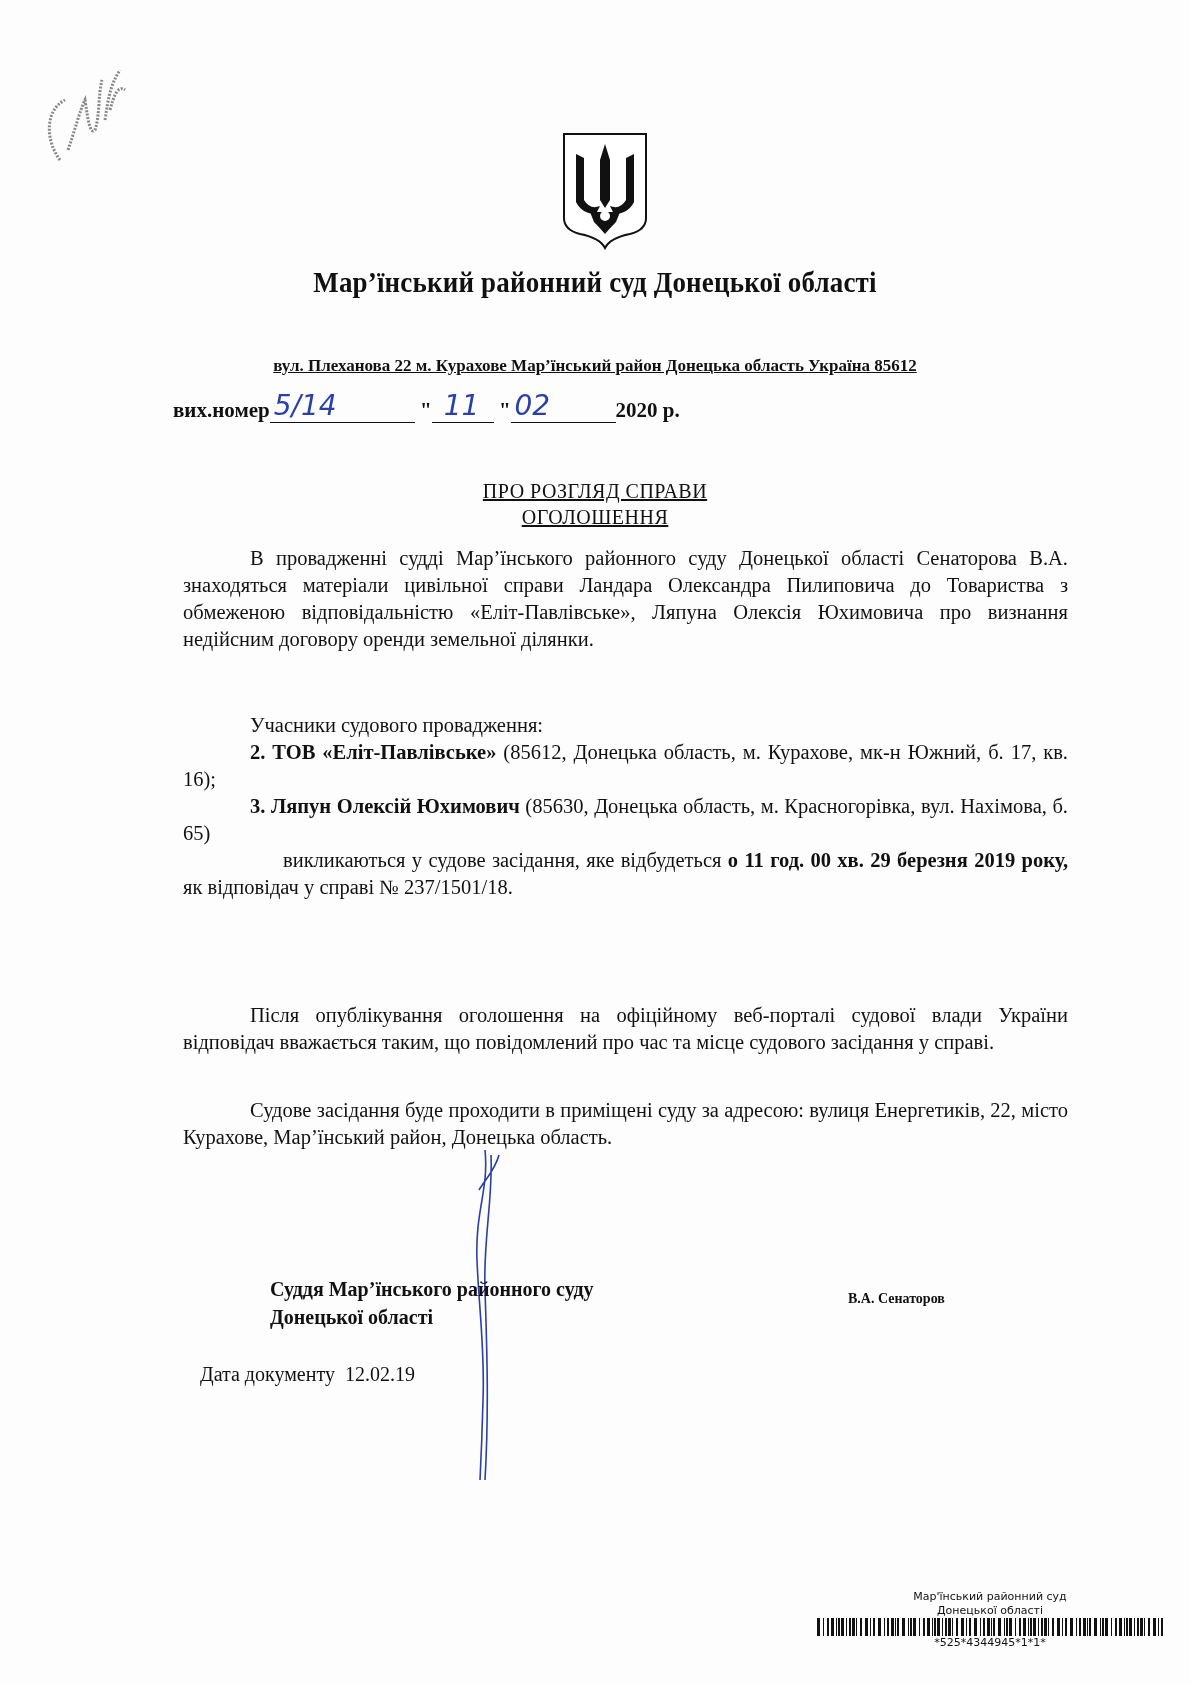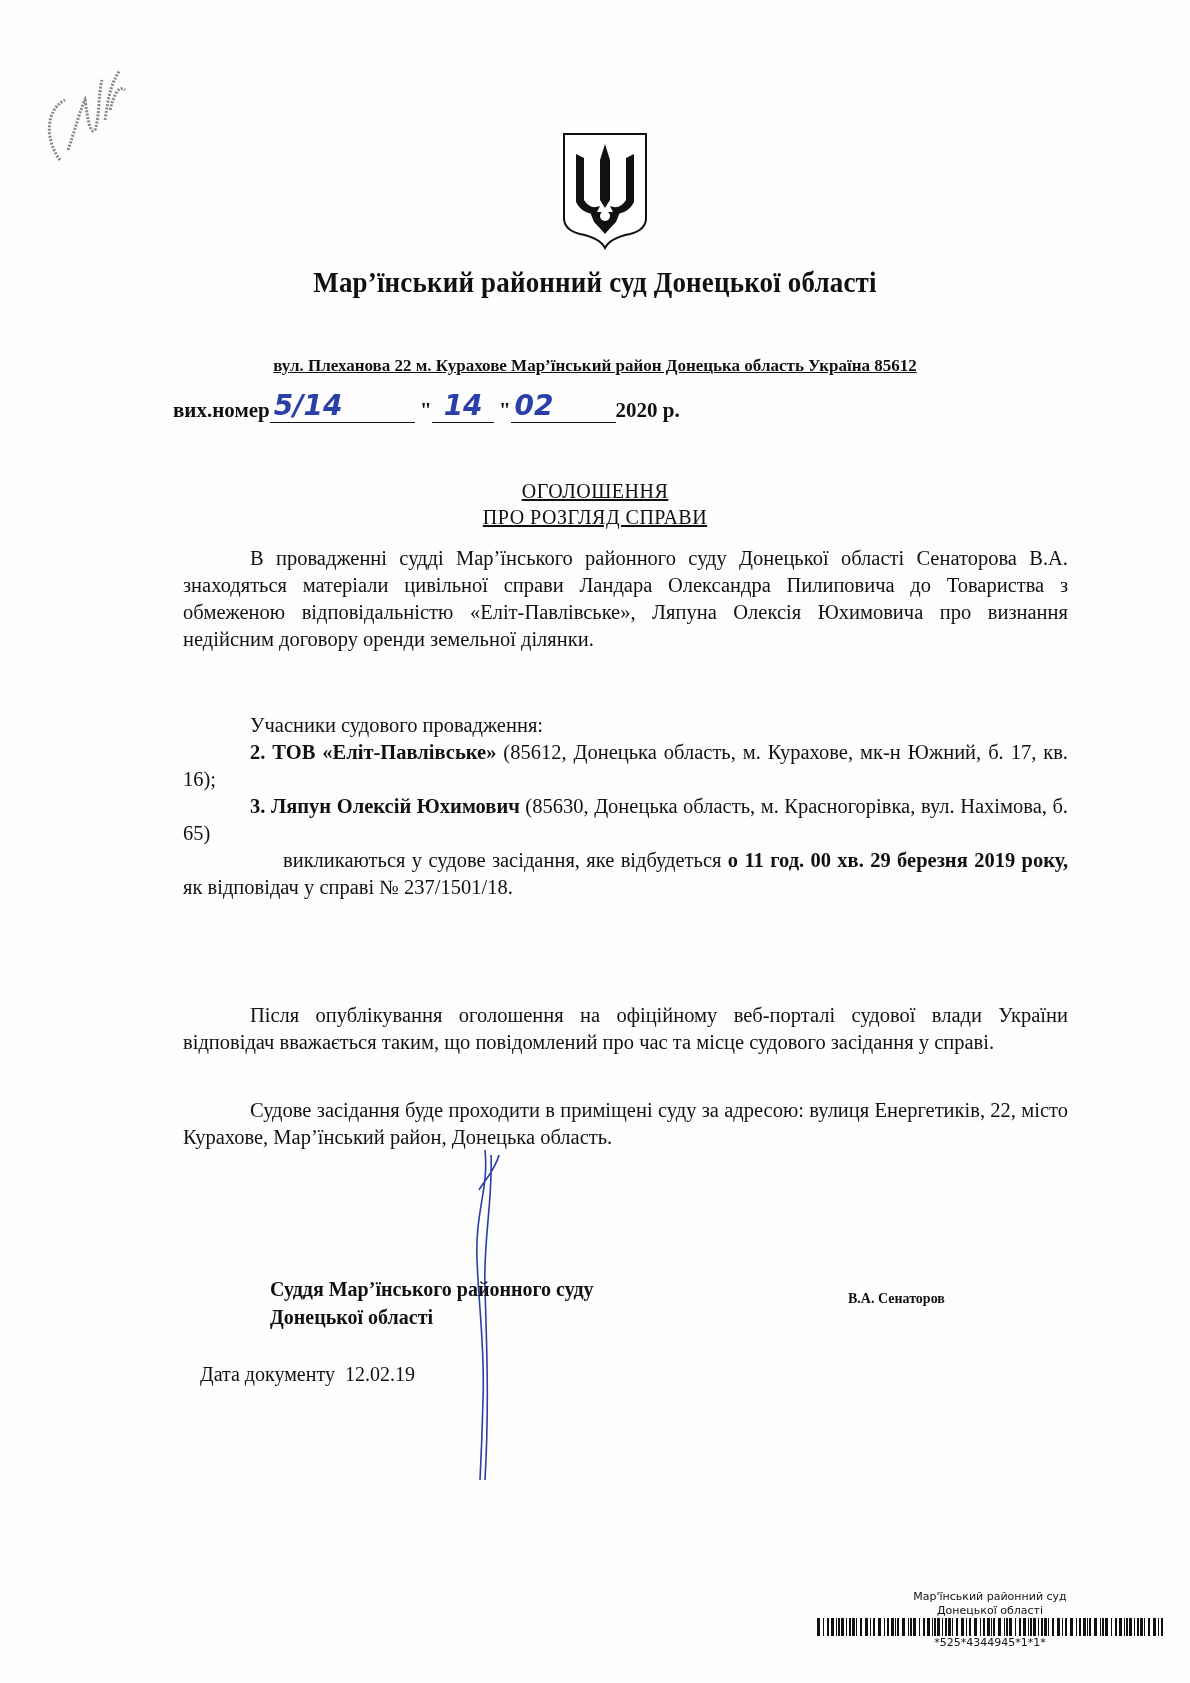--- a/index.html
+++ b/index.html
@@ -14,21 +14,21 @@
     left: 0; width: 1190px; top: 266px; text-align: center;
     font-size: 29px; font-weight: bold; letter-spacing: 0.2px;
     transform: scaleX(0.93);
   }
   .court-address {
     left: 0; width: 1190px; top: 318px; text-align: center;
     font-size: 17px; font-weight: bold; text-decoration: underline; margin-top: 38px;
   }
   .outref { left: 173px; top: 398px; font-size: 21px; font-weight: bold; white-space: nowrap; }
   .outref .blank { display: inline-block; border-bottom: 1.5px solid #111; position: relative; height: 22px; vertical-align: bottom; }
-  .outref .hand { position: absolute; left: 4px; bottom: 0px; color: #2a3fa8; font-family: "DejaVu Sans", sans-serif; font-weight: bold; font-size: 28px; font-style: italic; }
+  .outref .hand { position: absolute; left: 4px; bottom: 0px; color: #2a3fa8; font-family: "DejaVu Sans", sans-serif; font-weight: normal; font-size: 28px; font-style: italic; }
   .heading {
     left: 0; width: 1190px; top: 478px; text-align: center;
     font-size: 20px; line-height: 26px; text-decoration: underline; letter-spacing: 0.5px;
   }
   .body-text { left: 183px; width: 885px; font-size: 20.5px; line-height: 27px; text-align: justify; }
   .p1 { top: 545px; }
   .p2 { top: 712px; }
   .p3 { top: 1002px; }
   .p4 { top: 1097px; }
   .indent { text-indent: 67px; }
@@ -55,27 +55,27 @@
   <path d="M74 24 L66 28 L66 70 Q60 80 50 76 L54 84 Q68 84 74 72 Z" fill="#111"></path>
   <path d="M30 82 H60 L56 92 Q50 98 45 104 Q40 98 34 92 Z" fill="#111"></path>
   <circle cx="45" cy="86" r="5" fill="#fff"></circle>
 </svg>
 
 <div class="abs court-title">Мар’їнський районний суд Донецької області</div>
 <div class="abs court-address">вул.  Плеханова 22  м. Курахове Мар’їнський район Донецька область Україна 85612</div>
 
 <div class="abs outref">
   <span>вих.номер</span><span class="blank" style="width:145px"><span class="hand">5/14</span></span>
-  <span>"</span><span class="blank" style="width:62px"><span class="hand" style="left:12px">14</span></span>
+  <span>"</span><span class="blank" style="width:62px"><span class="hand" style="left:12px">11</span></span>
   <span>"</span><span class="blank" style="width:105px"><span class="hand">02</span></span><span>2020  р.</span>
 </div>
 
 <div class="abs heading">
+  <div>ПРО РОЗГЛЯД СПРАВИ</div>
   <div>ОГОЛОШЕННЯ</div>
-  <div>ПРО РОЗГЛЯД СПРАВИ</div>
 </div>
 
 <div class="abs body-text p1 indent">В провадженні судді Мар’їнського районного суду Донецької області Сенаторова В.А. знаходяться матеріали цивільної справи Ландара Олександра Пилиповича до Товариства з обмеженою відповідальністю «Еліт-Павлівське», Ляпуна Олексія Юхимовича про визнання недійсним договору оренди земельної ділянки.</div>
 
 <div class="abs body-text p2">
   <div class="indent">Учасники судового провадження:</div>
   <div class="indent"><span class="b">2. ТОВ «Еліт-Павлівське»</span><span> (85612, Донецька область, м. Курахове, мк-н Южний, б. 17, кв. 16);</span></div>
   <div class="indent"><span class="b">3. Ляпун Олексій Юхимович</span><span> (85630, Донецька область, м. Красногорівка, вул. Нахімова, б. 65)</span></div>
   <div class="indent" style="text-indent:100px"><span>викликаються у судове засідання, яке відбудеться </span><span class="b">о 11 год. 00 хв. 29 березня 2019 року,</span><span> як відповідач у справі № 237/1501/18.</span></div>
 </div>

